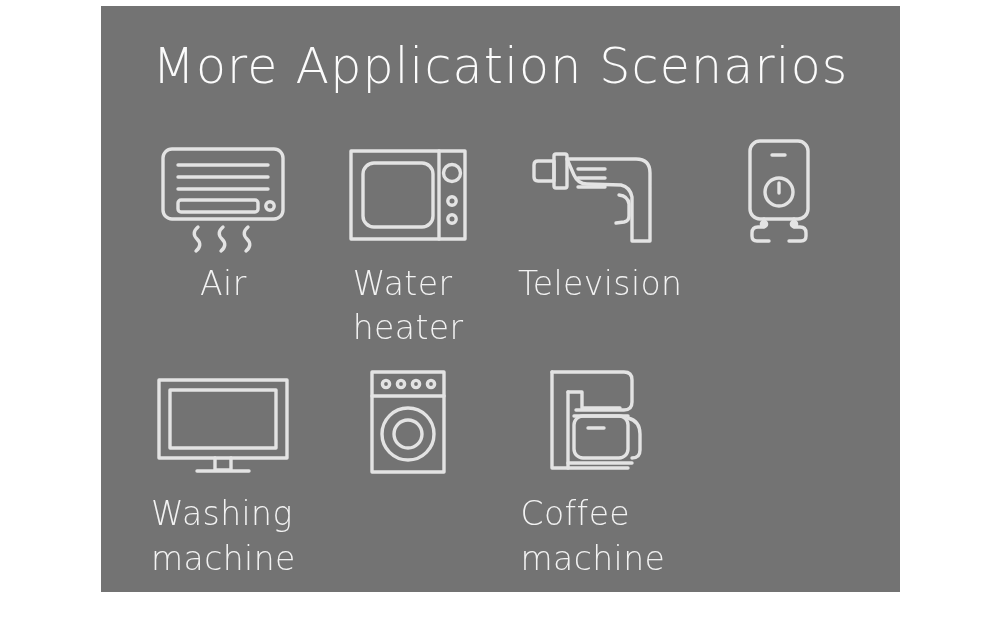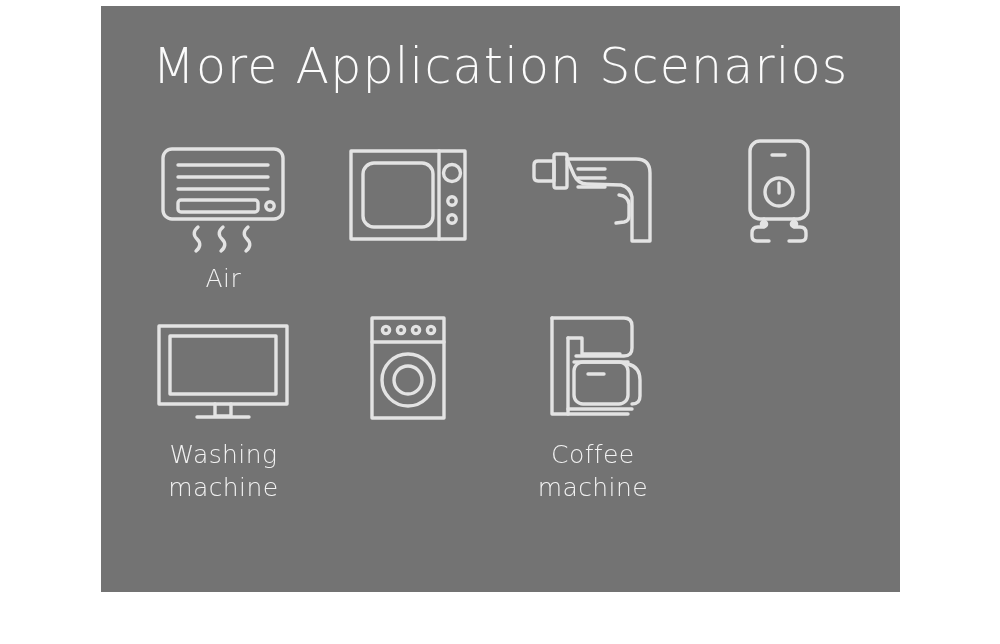--- a/index.html
+++ b/index.html
@@ -75,25 +75,24 @@
     justify-content: center;
   }
   .tile-icon svg {
     display: block;
     overflow: visible;
   }
 
   .tile-label {
     margin-top: 14px;
     max-width: 150px;
-    text-align: center;
     color: #f2f2f2;
     font-family: "DejaVu Sans", sans-serif;
     font-weight: 300;
-    font-size: 25px;
+    font-size: 33px;
     line-height: 1.34;
     letter-spacing: 0.4px;
   }
 
   
   .grid .row2 .tile-icon { height: 112px; }
 </style>
 </head>
 <body>
 
@@ -125,36 +124,38 @@
         <div class="tile-icon">
           <svg width="130" height="105" viewBox="0 0 130 105" fill="none" stroke="#e3e3e3" stroke-width="3.4" stroke-linecap="round" stroke-linejoin="round">
             <rect x="8" y="8" width="114" height="88"></rect>
             <rect x="20" y="20" width="70" height="64" rx="11"></rect>
             <line x1="96" y1="8" x2="96" y2="96"></line>
             <circle cx="109" cy="30" r="8.5"></circle>
             <circle cx="109" cy="58" r="4.2"></circle>
             <circle cx="109" cy="76" r="4.2"></circle>
           </svg>
         </div>
+        <div class="tile-label"><span>Water</span><br><span>heater</span></div>
       </div>
 
 
       <div class="tile">
         <div class="tile-icon">
           <svg width="145" height="105" viewBox="0 0 145 105" fill="none" stroke="#e3e3e3" stroke-width="3.4" stroke-linecap="round" stroke-linejoin="round">
             <path d="M18 18 h16 v20 h-16 q-4 0 -4 -4 v-12 q0 -4 4 -4 z"></path>
             <rect x="34" y="11" width="13" height="34" rx="2"></rect>
             <path d="M47 16 h69 q14 0 14 14 v68 h-18 v-44 q-2 -10 -11 -12
                      l-34 -1 q-9 0 -13 -9 z"></path>
             <path d="M99 52 q9 1 10 9 v12 q0 5 -5 6 l-8 1"></path>
             <line x1="58" y1="26" x2="85" y2="26"></line>
             <line x1="58" y1="35" x2="85" y2="35"></line>
             <line x1="58" y1="44" x2="85" y2="44"></line>
           </svg>
         </div>
+        <div class="tile-label"><span>Television</span></div>
       </div>
 
       <div class="tile row2">
         <div class="tile-icon">
           <svg width="100" height="112" viewBox="0 0 100 112" fill="none" stroke="#e3e3e3" stroke-width="3.4" stroke-linecap="round" stroke-linejoin="round">
             <rect x="22" y="3" width="58" height="78" rx="10"></rect>
             <line x1="44" y1="17" x2="57" y2="17"></line>
             <circle cx="51" cy="54" r="14"></circle>
             <line x1="51" y1="45" x2="51" y2="55"></line>
             <path d="M36 81 v8 h-6 q-6 0 -6 6 v3 q0 5 5 5 h12"></path>

